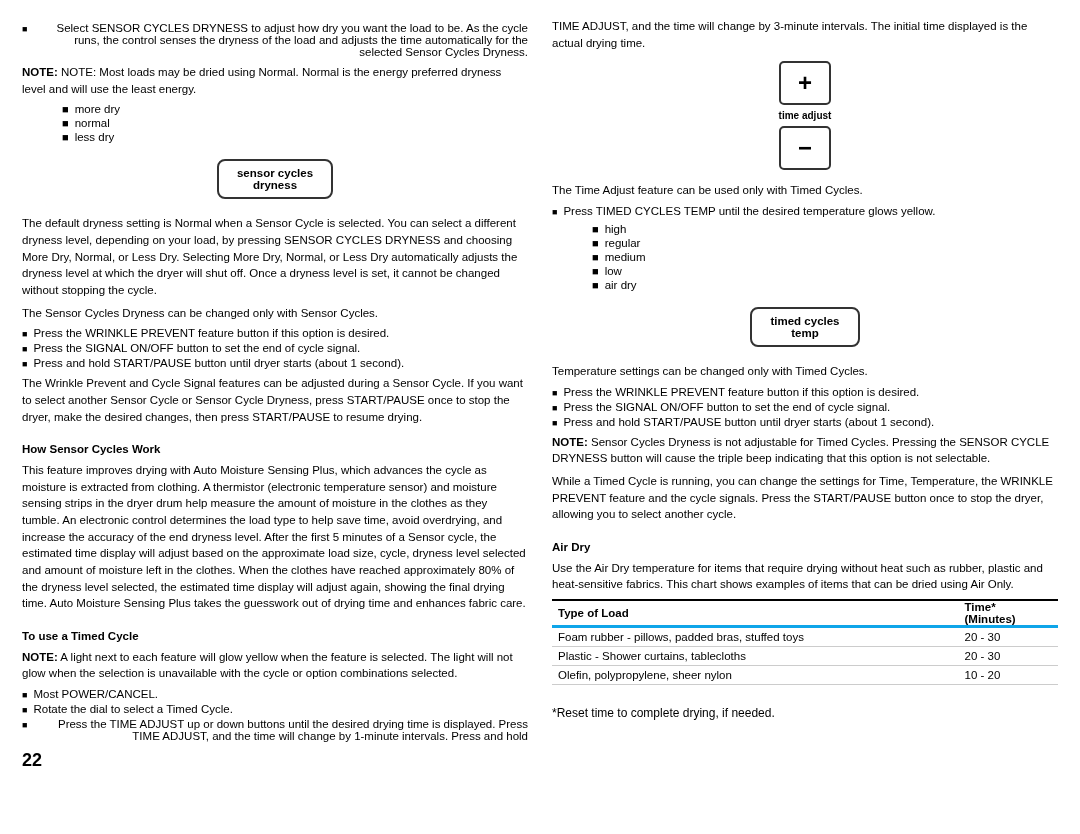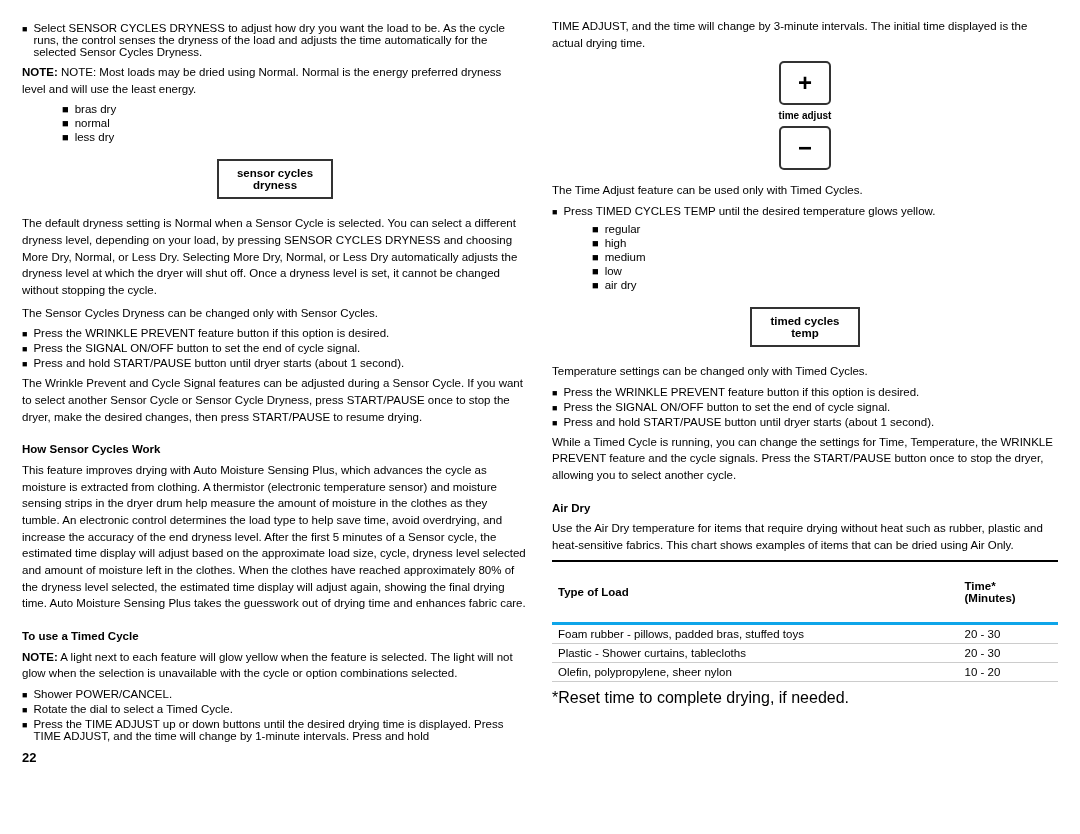--- a/index.html
+++ b/index.html
@@ -20,59 +20,59 @@
     .left-col {
       flex: 1;
       min-width: 0;
     }
     .right-col {
       flex: 1;
       min-width: 0;
     }
     p { margin-bottom: 6px; line-height: 1.45; }
     ul.bullet-list { list-style: none; margin: 4px 0 6px 0; }
-    ul.bullet-list li { display: flex; align-items: flex-start; margin-bottom: 3px; }
+    ul.bullet-list li { display: flex; align-items: flex-start; margin-bottom: 3px; text-align: right; }
     ul.bullet-list li::before {
       content: "■";
       font-size: 9px;
       margin-right: 6px;
       margin-top: 2px;
       flex-shrink: 0;
     }
     ul.square-icons { list-style: none; margin: 4px 0 8px 40px; }
     ul.square-icons li { display: flex; align-items: center; margin-bottom: 2px; }
     ul.square-icons li::before {
       content: "■";
       font-size: 11px;
       margin-right: 6px;
     }
     .button-box {
       display: inline-block;
       border: 2px solid #333;
-      border-radius: 0;
+      border-radius: 8px;
       padding: 6px 18px;
       text-align: center;
       font-size: 11.5px;
       font-weight: bold;
       margin: 8px auto;
     }
     .button-container {
       display: flex;
       justify-content: center;
       margin: 8px 0;
     }
     .section-heading {
       font-weight: bold;
       margin-top: 16px;
       margin-bottom: 4px;
     }
     .note-bold { font-weight: bold; margin-top: 36px; }
     .page-number {
       font-weight: bold;
-      font-size: 13px;
+      font-size: 18px;
       margin-top: 8px;
     }
     
     .time-adjust-group {
       display: flex;
       flex-direction: column;
       align-items: center;
       margin: 8px 0 10px 0;
     }
     .time-adjust-btn {
@@ -95,53 +95,53 @@
     
     .air-dry-table {
       width: 100%;
       border-collapse: collapse;
       margin-top: 6px;
       font-size: 11.5px;
     }
     .air-dry-table th {
       border-top: 2px solid #000;
       border-bottom: 1px solid #aaa;
-      padding: 18px 6px;
+      padding: 0 6px;
       text-align: left;
       font-weight: bold;
     }
     .air-dry-table td {
       padding: 3px 6px;
       border-bottom: 1px solid #ccc;
     }
     .air-dry-table tr:first-child td {
       border-top: 3px solid #0ea5e9;
     }
-    .footnote { font-size: 16px; margin-top: 4px; }
+    .footnote { font-size: 12px; margin-top: 20px; }
   </style>
 </head>
 <body>
 
 <div class="page-layout">
 
   <div class="left-col">
     <ul class="bullet-list">
       <li>
         <span>Select SENSOR CYCLES DRYNESS to adjust how dry you want the load to be. As the cycle runs, the control senses the dryness of the load and adjusts the time automatically for the selected Sensor Cycles Dryness.</span>
       </li>
     </ul>
 
     <p>
       <span class="note-bold">NOTE:</span>
       <span>NOTE: Most loads may be dried using Normal. Normal is the energy preferred dryness level and will use the least energy.</span>
     </p>
 
     <ul class="square-icons">
       <li>
-          <span>bras dry</span>
+          <span>more dry</span>
         </li>
       <li>
           <span>normal</span>
         </li>
       <li>
           <span>less dry</span>
         </li>
     </ul>
 
     <div class="button-container">
@@ -170,21 +170,21 @@
     <p>This feature improves drying with Auto Moisture Sensing Plus, which advances the cycle as moisture is extracted from clothing. A thermistor (electronic temperature sensor) and moisture sensing strips in the dryer drum help measure the amount of moisture in the clothes as they tumble. An electronic control determines the load type to help save time, avoid overdrying, and increase the accuracy of the end dryness level. After the first 5 minutes of a Sensor cycle, the estimated time display will adjust based on the approximate load size, cycle, dryness level selected and amount of moisture left in the clothes. When the clothes have reached approximately 80% of the dryness level selected, the estimated time display will adjust again, showing the final drying time. Auto Moisture Sensing Plus takes the guesswork out of drying time and enhances fabric care.</p>
 
     <p class="section-heading">To use a Timed Cycle</p>
     <p>
       <span class="note-bold">NOTE:</span>
       <span> A light next to each feature will glow yellow when the feature is selected. The light will not glow when the selection is unavailable with the cycle or option combinations selected.</span>
     </p>
 
     <ul class="bullet-list">
       <li>
-          <span>Shower POWER/CANCEL.</span>
+          <span>Most POWER/CANCEL.</span>
         </li>
       <li>
           <span>Rotate the dial to select a Timed Cycle.</span>
         </li>
       <li>
           <span>Press the TIME ADJUST up or down buttons until the desired drying time is displayed. Press TIME ADJUST, and the time will change by 1-minute intervals. Press and hold</span>
         </li>
     </ul>
 
     <div class="page-number">22</div>
@@ -202,24 +202,24 @@
     <p>The Time Adjust feature can be used only with Timed Cycles.</p>
 
     <ul class="bullet-list">
       <li>
           <span>Press TIMED CYCLES TEMP until the desired temperature glows yellow.</span>
         </li>
     </ul>
 
     <ul class="square-icons">
       <li>
+          <span>high</span>
+        </li>
+      <li>
           <span>regular</span>
-        </li>
-      <li>
-          <span>high</span>
         </li>
       <li>
           <span>medium</span>
         </li>
       <li>
           <span>low</span>
         </li>
       <li>
           <span>air dry</span>
         </li>
@@ -236,20 +236,24 @@
           <span>Press the WRINKLE PREVENT feature button if this option is desired.</span>
         </li>
       <li>
           <span>Press the SIGNAL ON/OFF button to set the end of cycle signal.</span>
         </li>
       <li>
           <span>Press and hold START/PAUSE button until dryer starts (about 1 second).</span>
         </li>
     </ul>
 
+    <p>
+      <span class="note-bold">NOTE:</span>
+      <span> Sensor Cycles Dryness is not adjustable for Timed Cycles. Pressing the SENSOR CYCLE DRYNESS button will cause the triple beep indicating that this option is not selectable.</span>
+    </p>
 
     <p>While a Timed Cycle is running, you can change the settings for Time, Temperature, the WRINKLE PREVENT feature and the cycle signals. Press the START/PAUSE button once to stop the dryer, allowing you to select another cycle.</p>
 
     <p class="section-heading">Air Dry</p>
     <p>Use the Air Dry temperature for items that require drying without heat such as rubber, plastic and heat-sensitive fabrics. This chart shows examples of items that can be dried using Air Only.</p>
 
     <table class="air-dry-table">
       <thead>
         <tr>
           <th>Type of Load</th>

